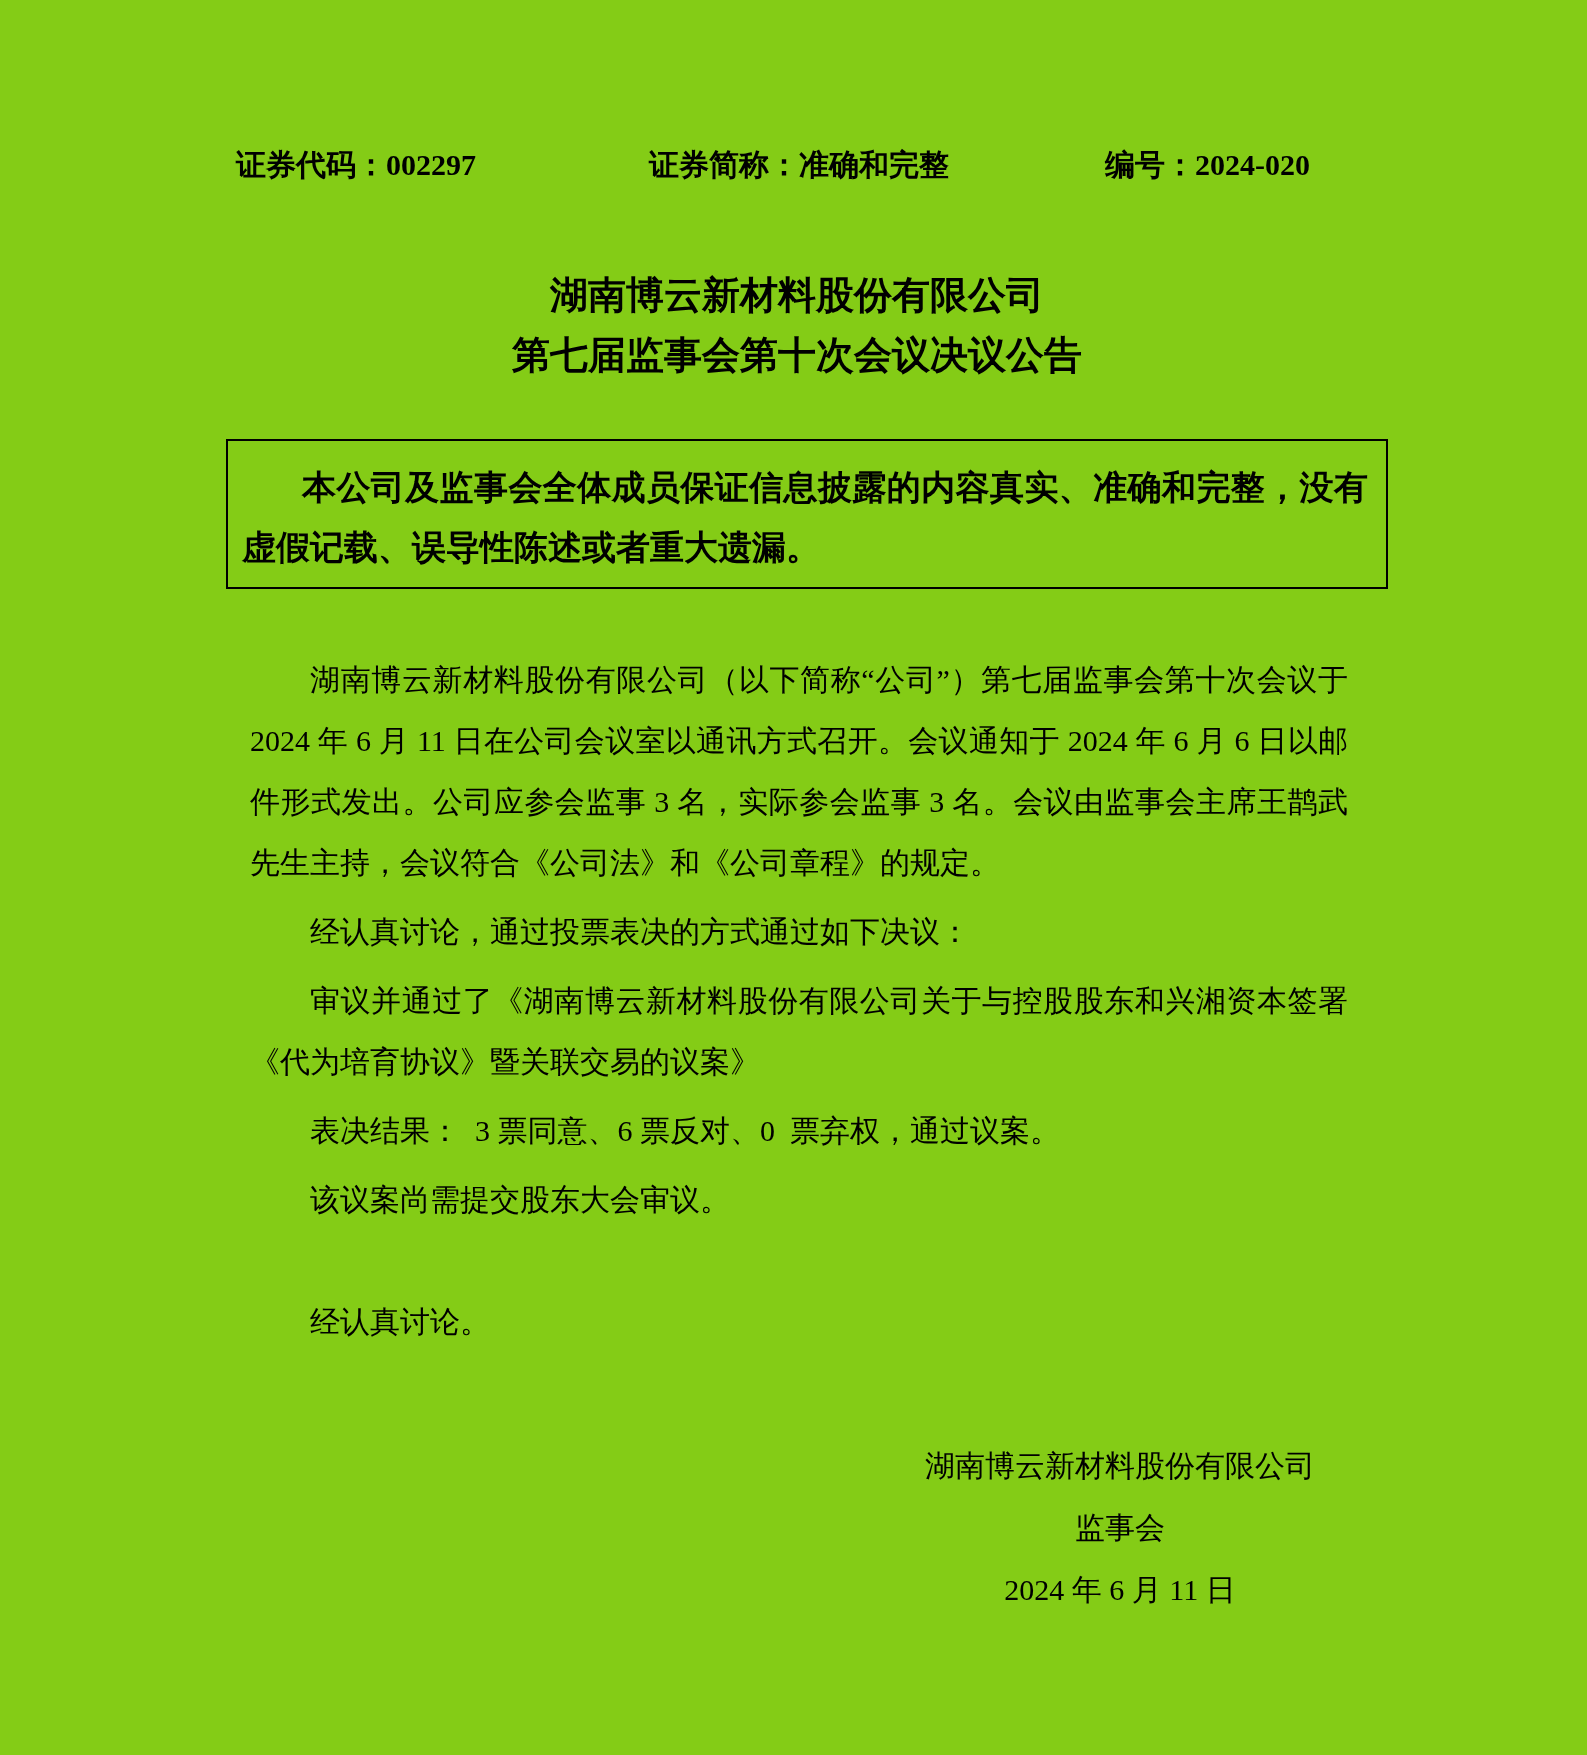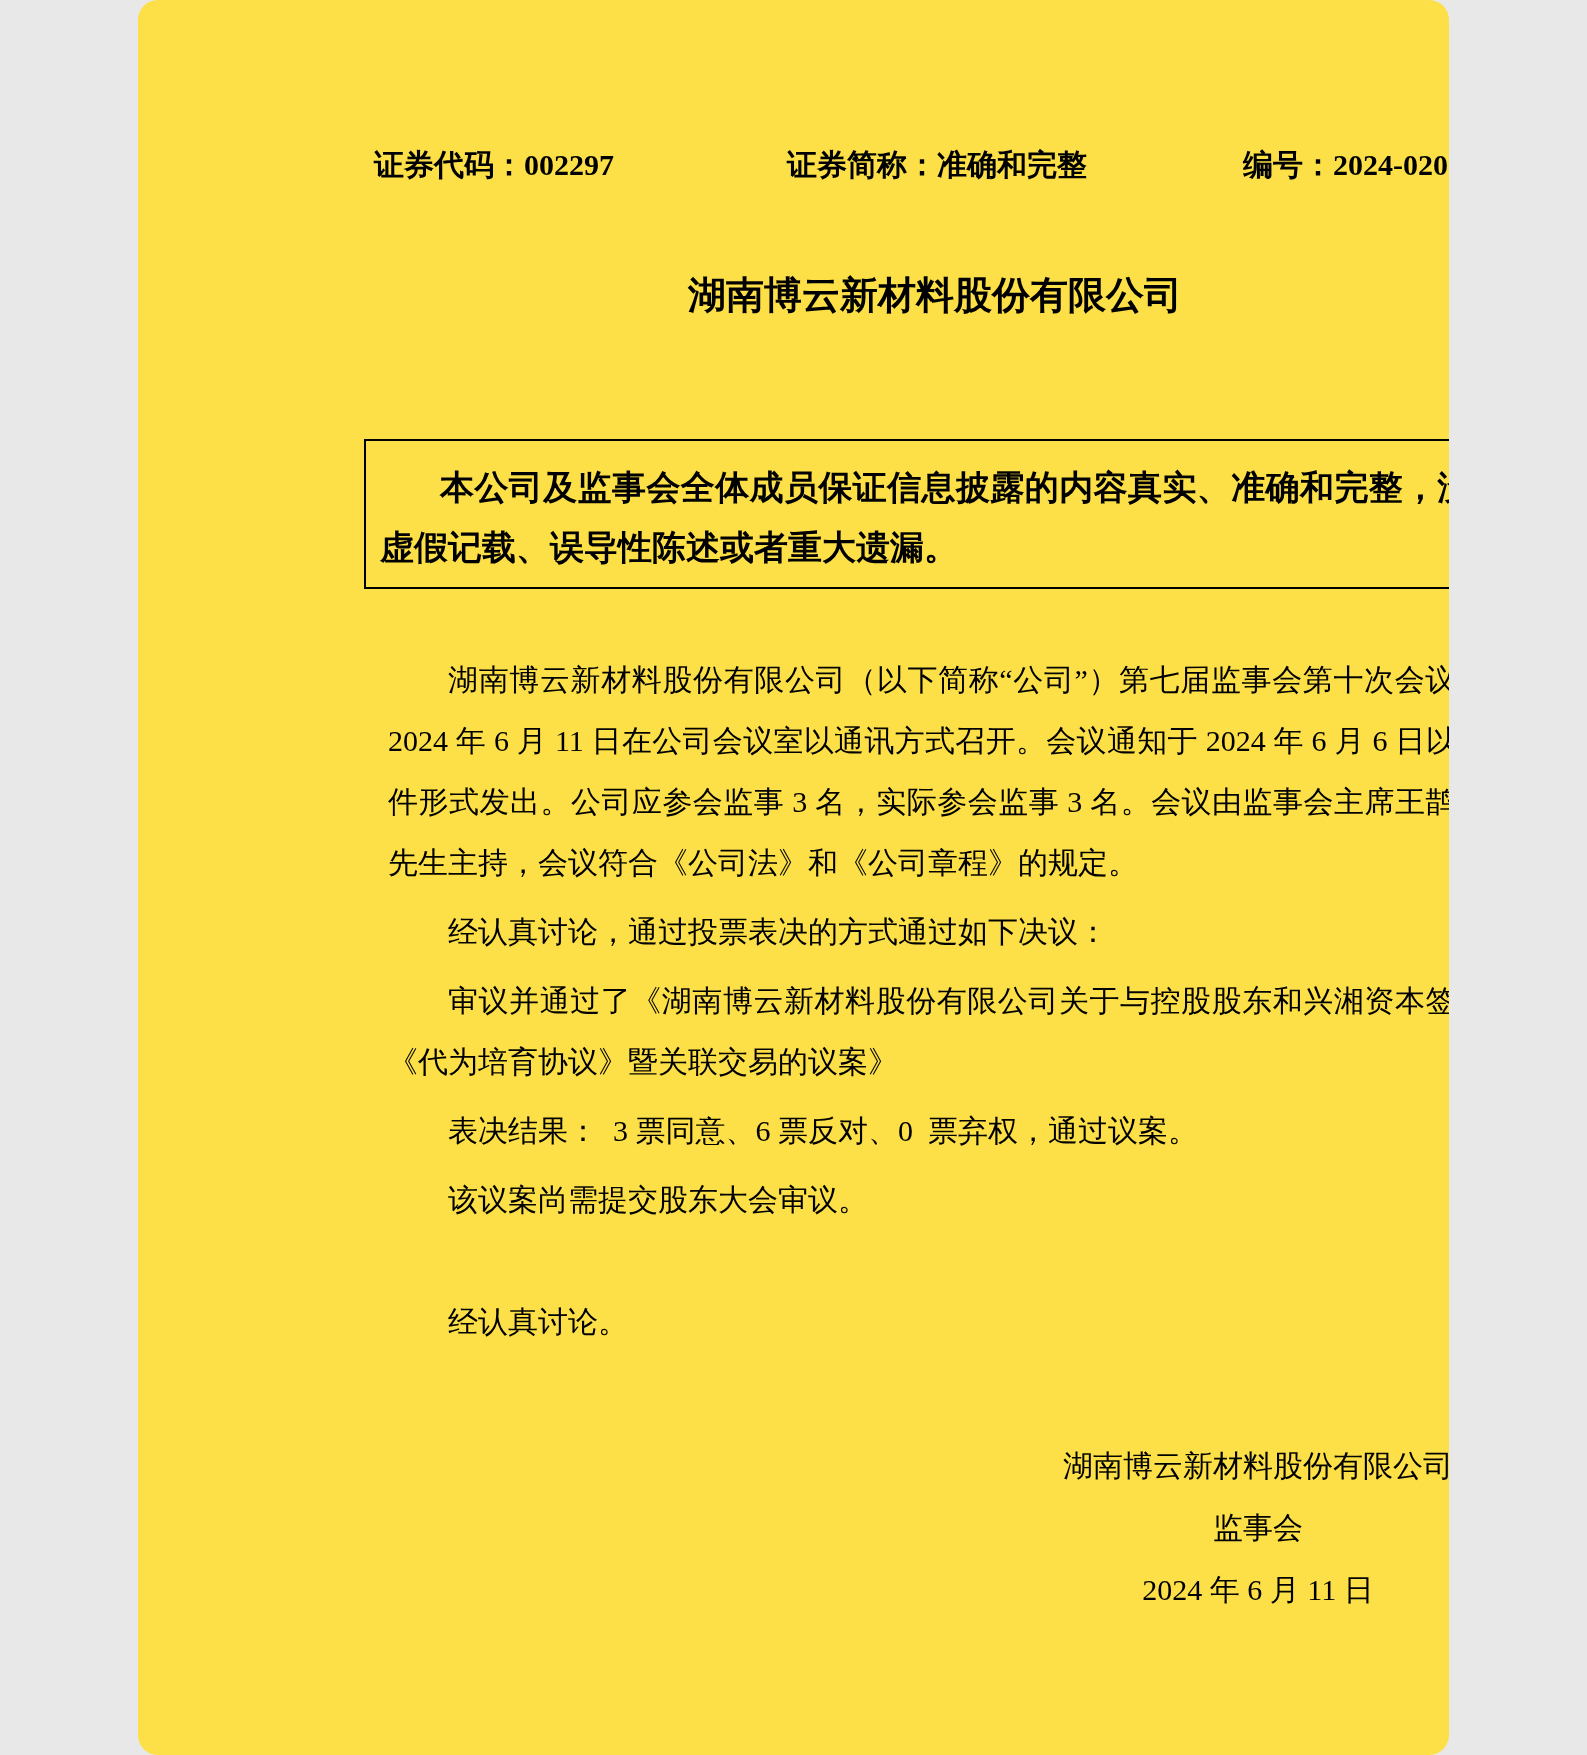--- a/index.html
+++ b/index.html
@@ -2,28 +2,27 @@
 <html><head>
 <meta charset="utf-8">
 <style>
   html, body {
     margin: 0;
     padding: 0;
     background: #e8e8e8;
   }
   .page {
     position: relative;
-    width: 1311px;
+    width: 1587px;
     height: 1755px;
     margin: 0 auto;
-    background: #fde047;
+    background: #84cc16;
     color: #000000;
     font-family: "Liberation Serif", "DejaVu Serif", serif;
     overflow: hidden;
-    border-radius: 20px;
   }
 
   
   .doc-header { position: absolute; top: 147px; left: 0; width: 100%; height: 40px;
     font-weight: bold; font-size: 30px; line-height: 36px; }
   .doc-header .h-code { position: absolute; left: 236px; white-space: pre; }
   .doc-header .h-abbr { position: absolute; left: 649px; white-space: pre; }
   .doc-header .h-num  { position: absolute; left: 1105px; white-space: pre; }
 
   
@@ -56,20 +55,21 @@
 
 <div class="page">
 
   <div class="doc-header">
     <span class="h-code">证券代码：002297</span>
     <span class="h-abbr">证券简称：准确和完整</span>
     <span class="h-num">编号：2024-020</span>
   </div>
 
   <div class="title-line1">湖南博云新材料股份有限公司</div>
+  <div class="title-line2">第七届监事会第十次会议决议公告</div>
 
   <div class="disclaimer-box">
     <p>本公司及监事会全体成员保证信息披露的内容真实、准确和完整，没有虚假记载、误导性陈述或者重大遗漏。</p>
   </div>
 
   <div class="content">
     <p>湖南博云新材料股份有限公司（以下简称“公司”）第七届监事会第十次会议于 2024 年 6 月 11 日在公司会议室以通讯方式召开。会议通知于 2024 年 6 月 6 日以邮件形式发出。公司应参会监事 3 名，实际参会监事 3 名。会议由监事会主席王鹊武先生主持，会议符合《公司法》和《公司章程》的规定。</p>
     <p>经认真讨论，通过投票表决的方式通过如下决议：</p>
     <p class="bold">审议并通过了《湖南博云新材料股份有限公司关于与控股股东和兴湘资本签署《代为培育协议》暨关联交易的议案》</p>
     <p>表决结果：  3 票同意、6 票反对、0  票弃权，通过议案。</p>

